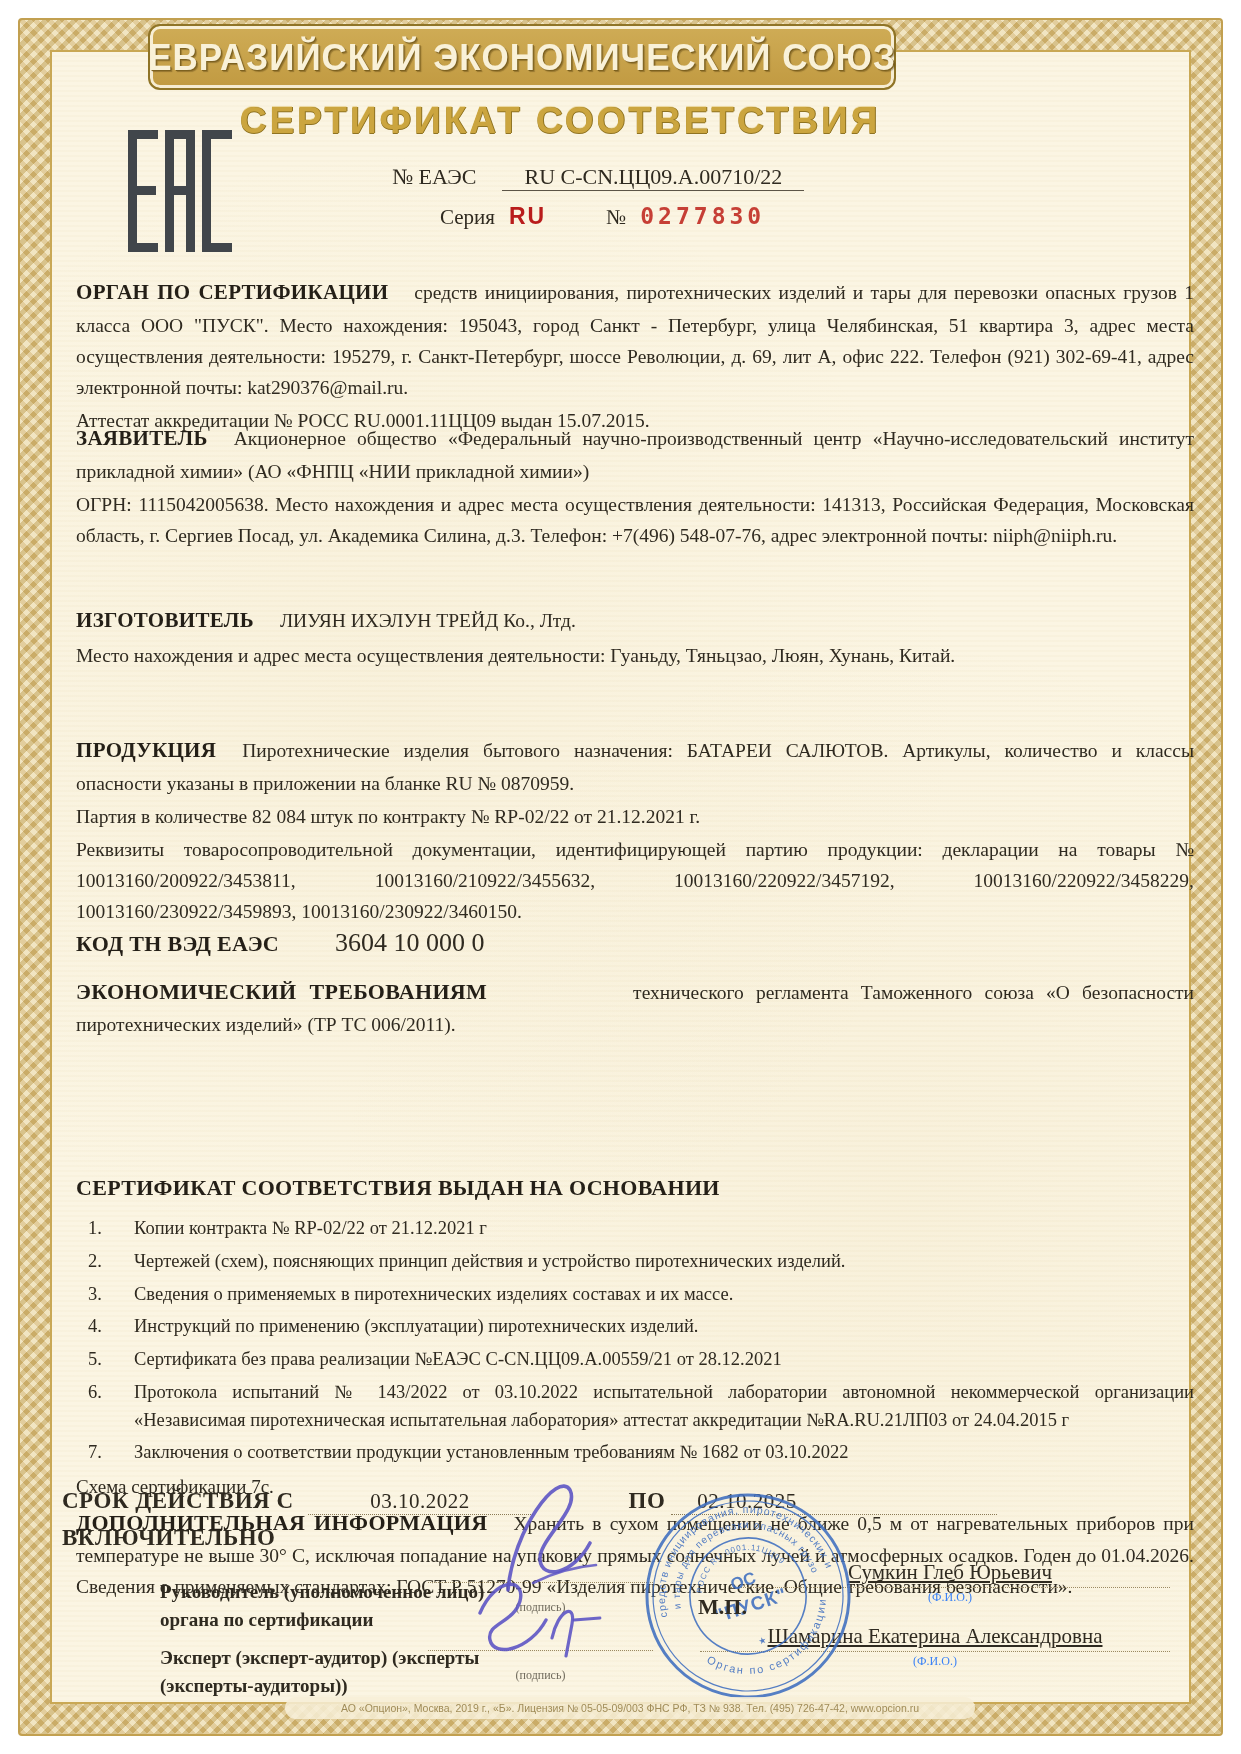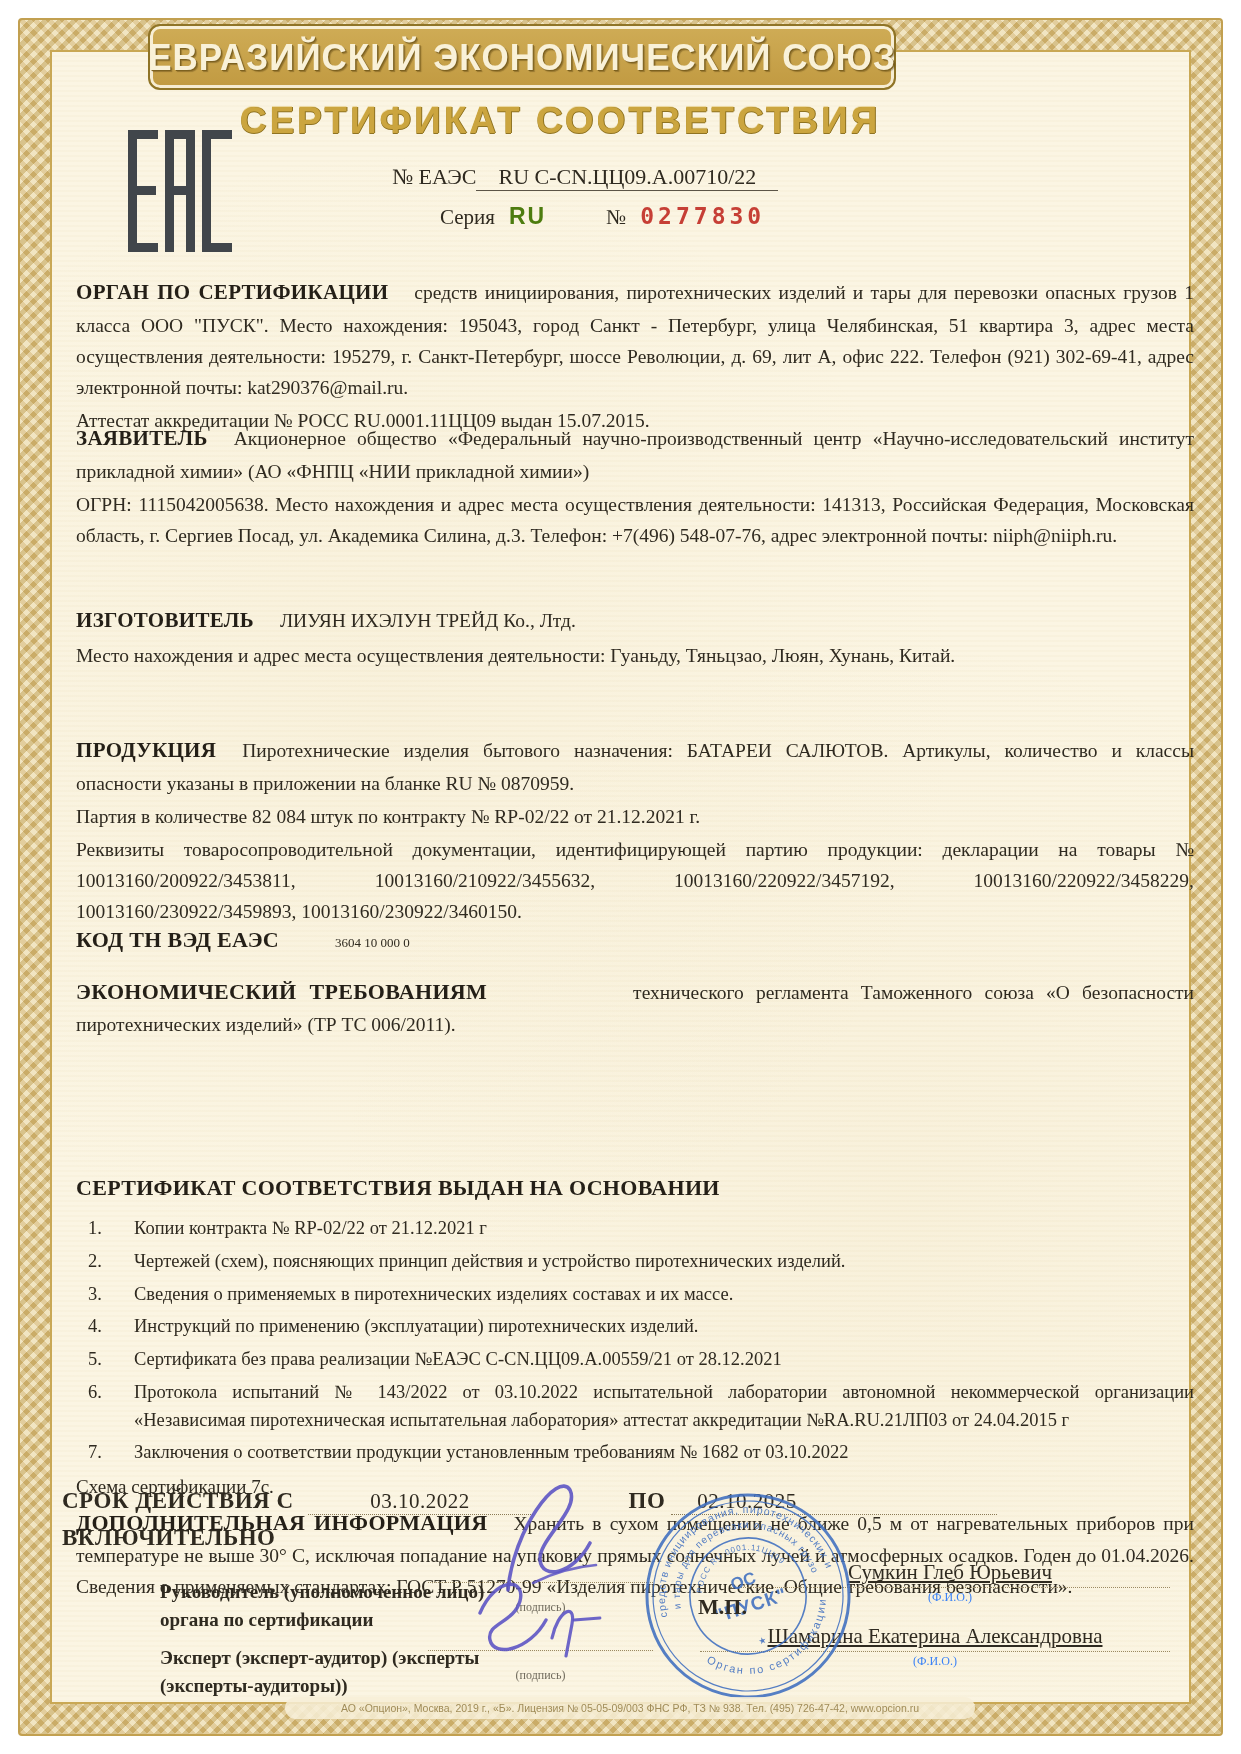--- a/index.html
+++ b/index.html
@@ -45,24 +45,24 @@
     transform:scaleY(1.08);
   }
   .eac{position:absolute;left:128px;top:130px;width:104px;height:122px;z-index:4;}
   .doc-title{
     position:absolute;left:230px;top:100px;width:660px;text-align:center;z-index:4;
     font-family:"Liberation Sans",sans-serif;font-weight:800;font-size:37px;
     letter-spacing:3px;color:#cba53f;white-space:nowrap;
     text-shadow:0 1px 0 #8f7322,1px 0 0 #8f7322,0 -1px 0 #ecd9a0;
   }
   .cert-line{position:absolute;left:392px;top:164px;font-size:22px;z-index:4;white-space:nowrap;}
-  .cert-line .lbl{}
+  .cert-line .lbl{margin-right:26px;}
   .cert-line .val{border-bottom:1.5px solid #5c5548;padding:0 22px 1px 22px;}
   .series-line{position:absolute;left:440px;top:203px;font-size:21px;z-index:4;white-space:nowrap;display:flex;align-items:baseline;gap:14px;}
-  .series-line .ru{color:#4d7c0f;font-family:"Liberation Sans",sans-serif;font-weight:700;font-size:23px;letter-spacing:2px;margin-right:46px;}
+  .series-line .ru{color:#b91c1c;font-family:"Liberation Sans",sans-serif;font-weight:700;font-size:23px;letter-spacing:2px;margin-right:46px;}
   .series-line .num{color:#c63f36;font-family:"DejaVu Sans Mono",monospace;font-weight:700;font-size:23px;letter-spacing:4px;}
   
   .sec{position:absolute;left:76px;width:1118px;font-size:19.5px;line-height:1.6;text-align:justify;z-index:3;margin-top:28px;}
   .sec p{margin:0 0 2px 0;}
   .h{font-family:"Liberation Serif",serif;font-weight:700;font-size:21px;letter-spacing:.3px;color:#241f17;margin-right:26px;}
   .h.big{font-size:22px;}
   .gap{display:inline-block;width:120px;}
   ol.basis{margin:10px 0 0 0;padding:0;counter-reset:c;list-style:none;}
   ol.basis li{counter-increment:c;padding-left:58px;position:relative;margin-bottom:5px;text-align:justify;font-size:18.5px;line-height:1.5;}
   ol.basis li::before{content:counter(c) ".";position:absolute;left:12px;}
@@ -83,21 +83,21 @@
   .mp{position:absolute;left:698px;top:1594px;font-weight:700;font-size:22px;z-index:7;}
   .sig-svg{position:absolute;z-index:6;}
   .stamp{position:absolute;left:638px;top:1486px;z-index:5;opacity:.88;}
   
   .imprint{
     position:absolute;left:285px;top:1697px;width:690px;height:22px;z-index:6;
     background:rgba(247,239,215,.85);border-radius:11px;
     display:flex;align-items:center;justify-content:center;
     font-family:"Liberation Sans",sans-serif;font-size:10.5px;color:#a08c58;white-space:nowrap;
   }
-  .kod-val{font-size:13px;margin-left:30px;}
+  .kod-val{font-size:26px;margin-left:30px;}
 </style>
 </head>
 <body>
 
 <div class="page">
   <div class="frame">
       <div class="frame-scallop"></div>
     </div>
   <div class="paper"></div>
 

